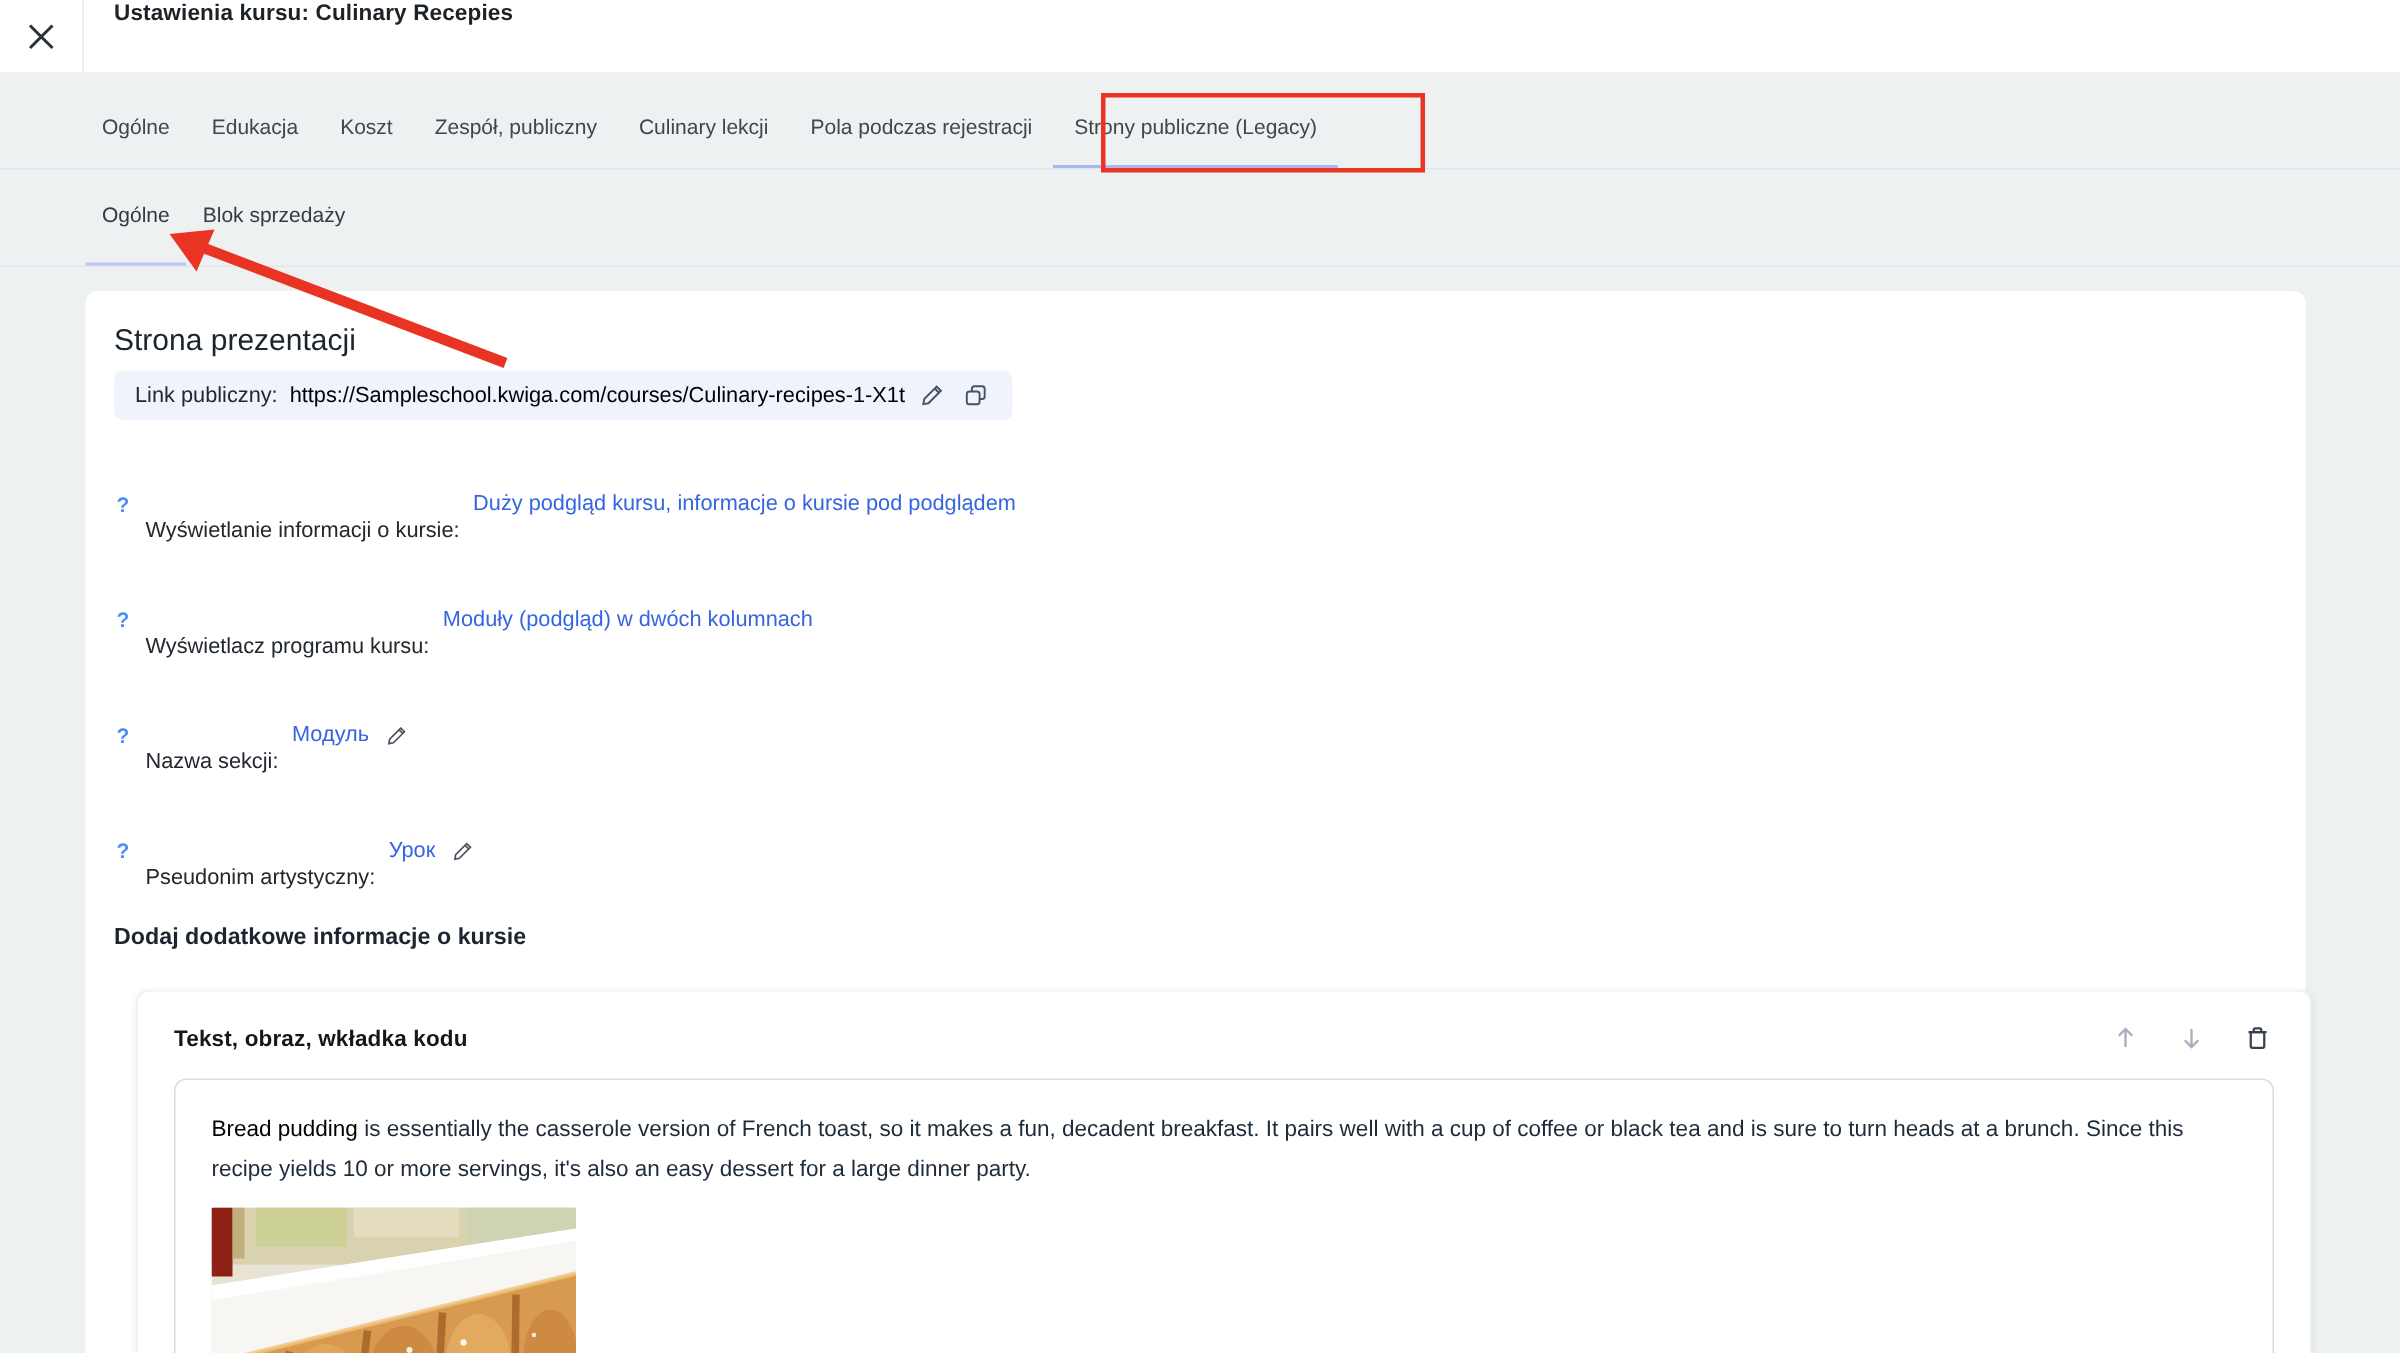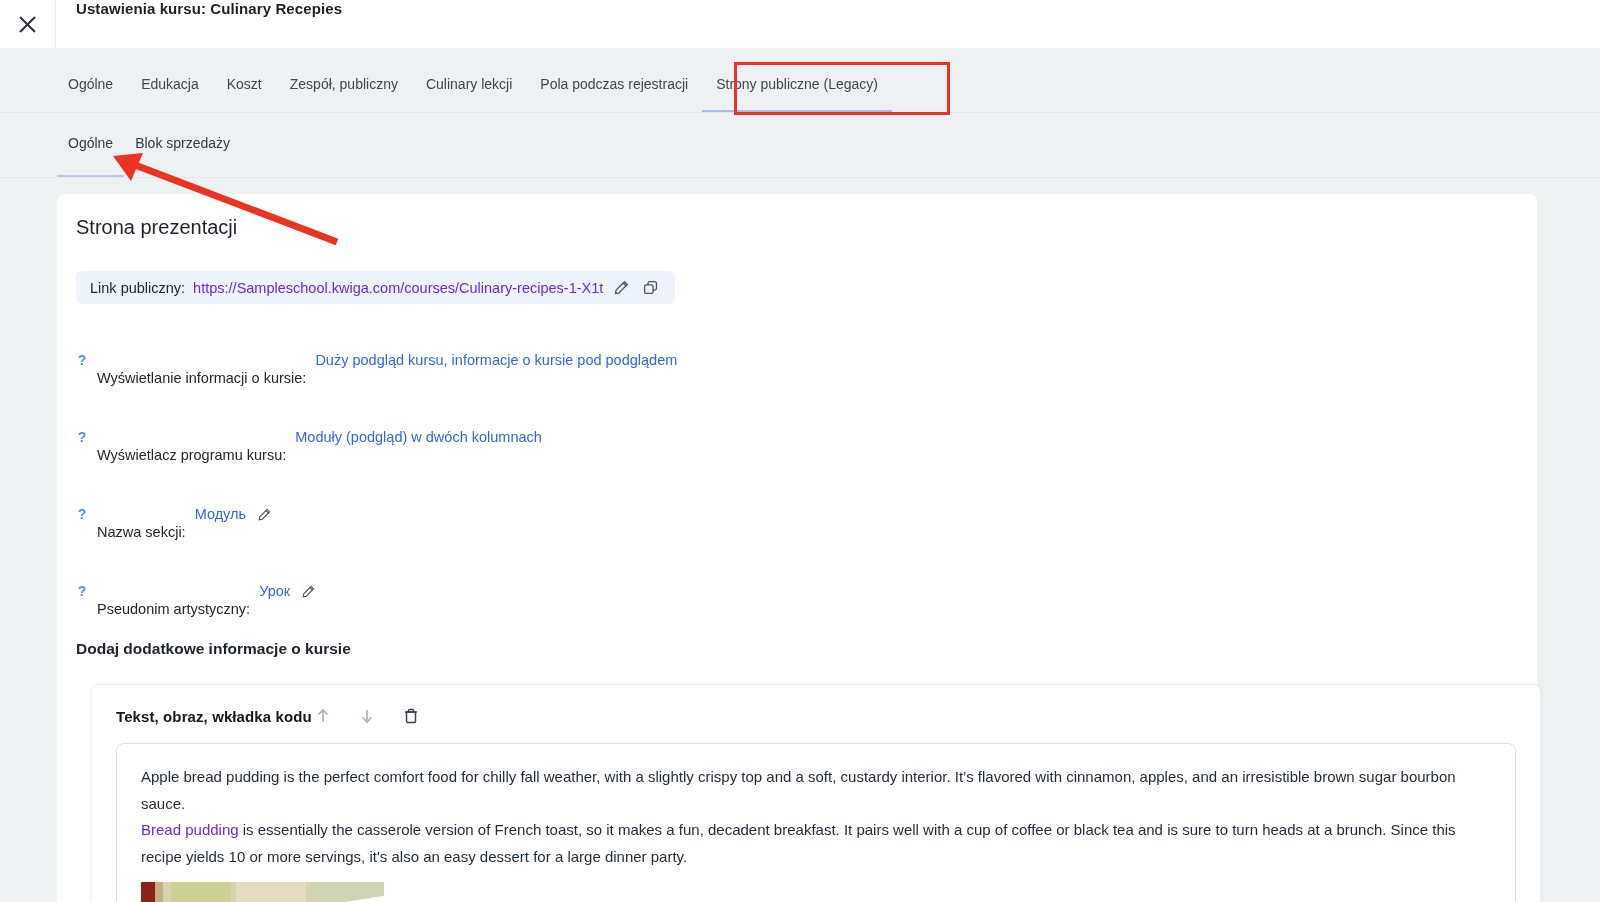--- a/index.html
+++ b/index.html
@@ -53,26 +53,26 @@
   
   .card {
     margin:16px 63px 0 57px;
     background:#fff; border-radius:8px;
     padding:22px 19px 40px 19px;
     min-height:760px;
   }
   .section-title { font-size:20px; font-weight:400; color:#1c2430; }
   
   .link-box {
-    margin-top:32px; display:inline-flex; align-items:center; gap:8px;
+    margin-top:8px; display:inline-flex; align-items:center; gap:8px;
     background:#eef3fc; border-radius:6px; padding:8px 14px;
     font-size:14.5px;
   }
   .link-box .lbl { color:#22282e; }
-  a.blue-link, .blue-link { color:#6d28d9; text-decoration:none; cursor:pointer; }
+  a.blue-link, .blue-link { color:#000000; text-decoration:none; cursor:pointer; }
   .icon-btn { display:inline-flex; align-items:center; justify-content:center; cursor:pointer; background:none; border:none; padding:0 2px; }
   .icon-btn svg { width:17px; height:17px; }
   
   .settings { margin-top:28px; }
   .setting-row {
     display:flex; align-items:center; gap:9px;
     font-size:14.5px; line-height:20px; margin-bottom:21px;
   }
   .help-q {
     color:#4d8df6; font-weight:700; font-size:14px; cursor:pointer;
@@ -83,21 +83,21 @@
   .pencil svg { width:15px; height:15px; }
   
   .add-info-title { margin-top:18px; font-size:15.5px; font-weight:600; color:#1c2430; }
   .block-card {
     margin:26px 0 0 15px; width:1450px;
     background:#fff; border-radius:8px;
     border:1px solid #eef0f3;
     box-shadow:0 1px 5px rgba(30,40,60,.08);
     padding:22px 24px 24px 24px;
   }
-  .block-header { display:flex; align-items:center; }
+  .block-header { display:flex; align-items:center; justify-content:space-between; }
   .block-title { font-size:15px; font-weight:700; color:#14181d; letter-spacing:.1px; }
   .block-actions { display:flex; align-items:center; gap:22px; }
   .block-actions .icon-btn svg { width:18px; height:18px; }
   .content-box {
     margin-top:18px; border:1px solid #d8dde3; border-radius:8px;
     padding:20px 24px 24px 24px; min-height:300px;
   }
   .content-box p {
     font-size:15px; line-height:26.5px; color:#1e2b38;
   }
@@ -212,21 +212,20 @@
           <svg viewBox="0 0 18 18" fill="none" stroke="#39414f" stroke-width="1.5">
               <path d="M3 5 H15"></path>
               <path d="M6.5 5 V3.5 a1 1 0 0 1 1-1 h3 a1 1 0 0 1 1 1 V5"></path>
               <rect x="4.5" y="5" width="9" height="10.5" rx="1.2"></rect>
             </svg>
         </span>
       </div>
     </div>
 
     <div class="content-box">
-      <p><span>Apple bread pudding is the perfect comfort food for chilly fall weather, with a slightly crispy top and a soft, custardy interior. It’s flavored with cinnamon, apples, and an irresistible brown sugar bourbon sauce.</span></p>
       <p><span class="blue-link">Bread pudding</span><span> is essentially the casserole version of French toast, so it makes a fun, decadent breakfast. It pairs well with a cup of coffee or black tea and is sure to turn heads at a brunch. Since this recipe yields 10 or more servings, it's also an easy dessert for a large dinner party.</span></p>
 
       <svg class="food-img" viewBox="0 0 243 220" preserveAspectRatio="none">
         <rect x="0" y="0" width="243" height="220" fill="#e9e3d6"></rect>
 
         <rect x="0" y="0" width="243" height="38" fill="#d8d2ae"></rect>
         <rect x="30" y="0" width="60" height="26" fill="#c9cf8f" opacity=".8"></rect>
         <rect x="95" y="0" width="70" height="20" fill="#e6ddc0" opacity=".9"></rect>
         <rect x="170" y="0" width="73" height="24" fill="#cdd3b2" opacity=".8"></rect>
         <rect x="0" y="0" width="14" height="46" fill="#8d2115"></rect>

